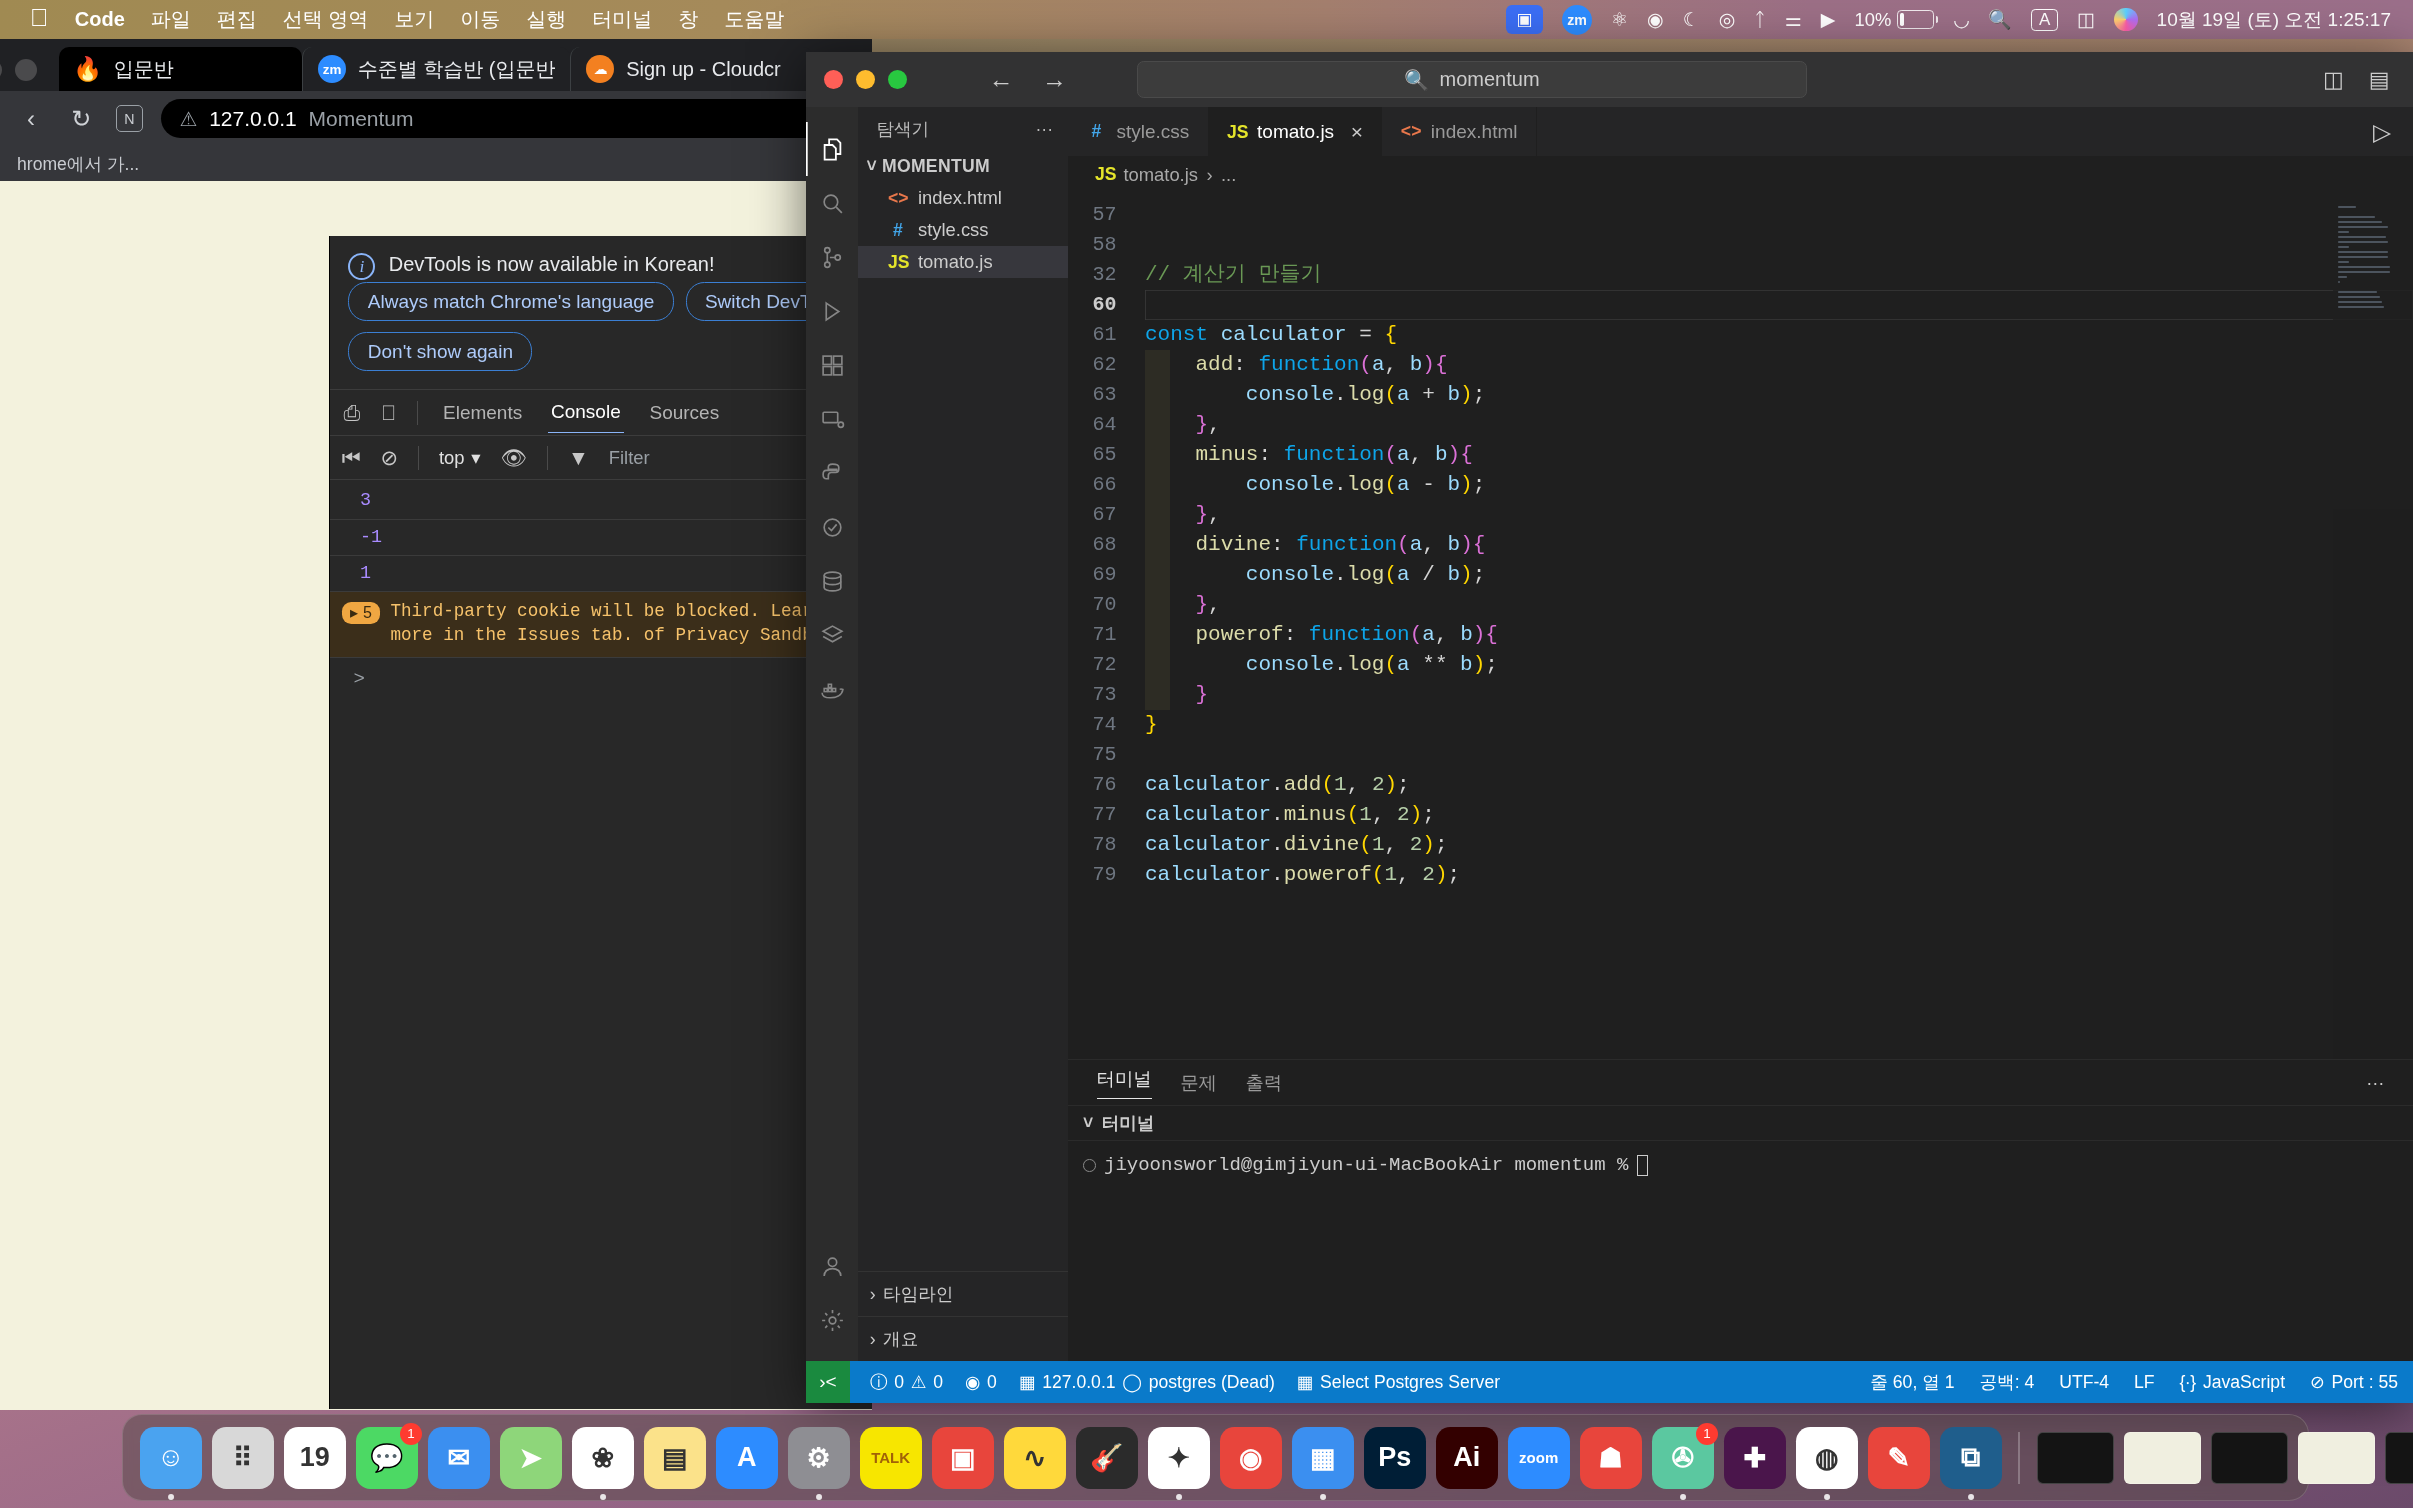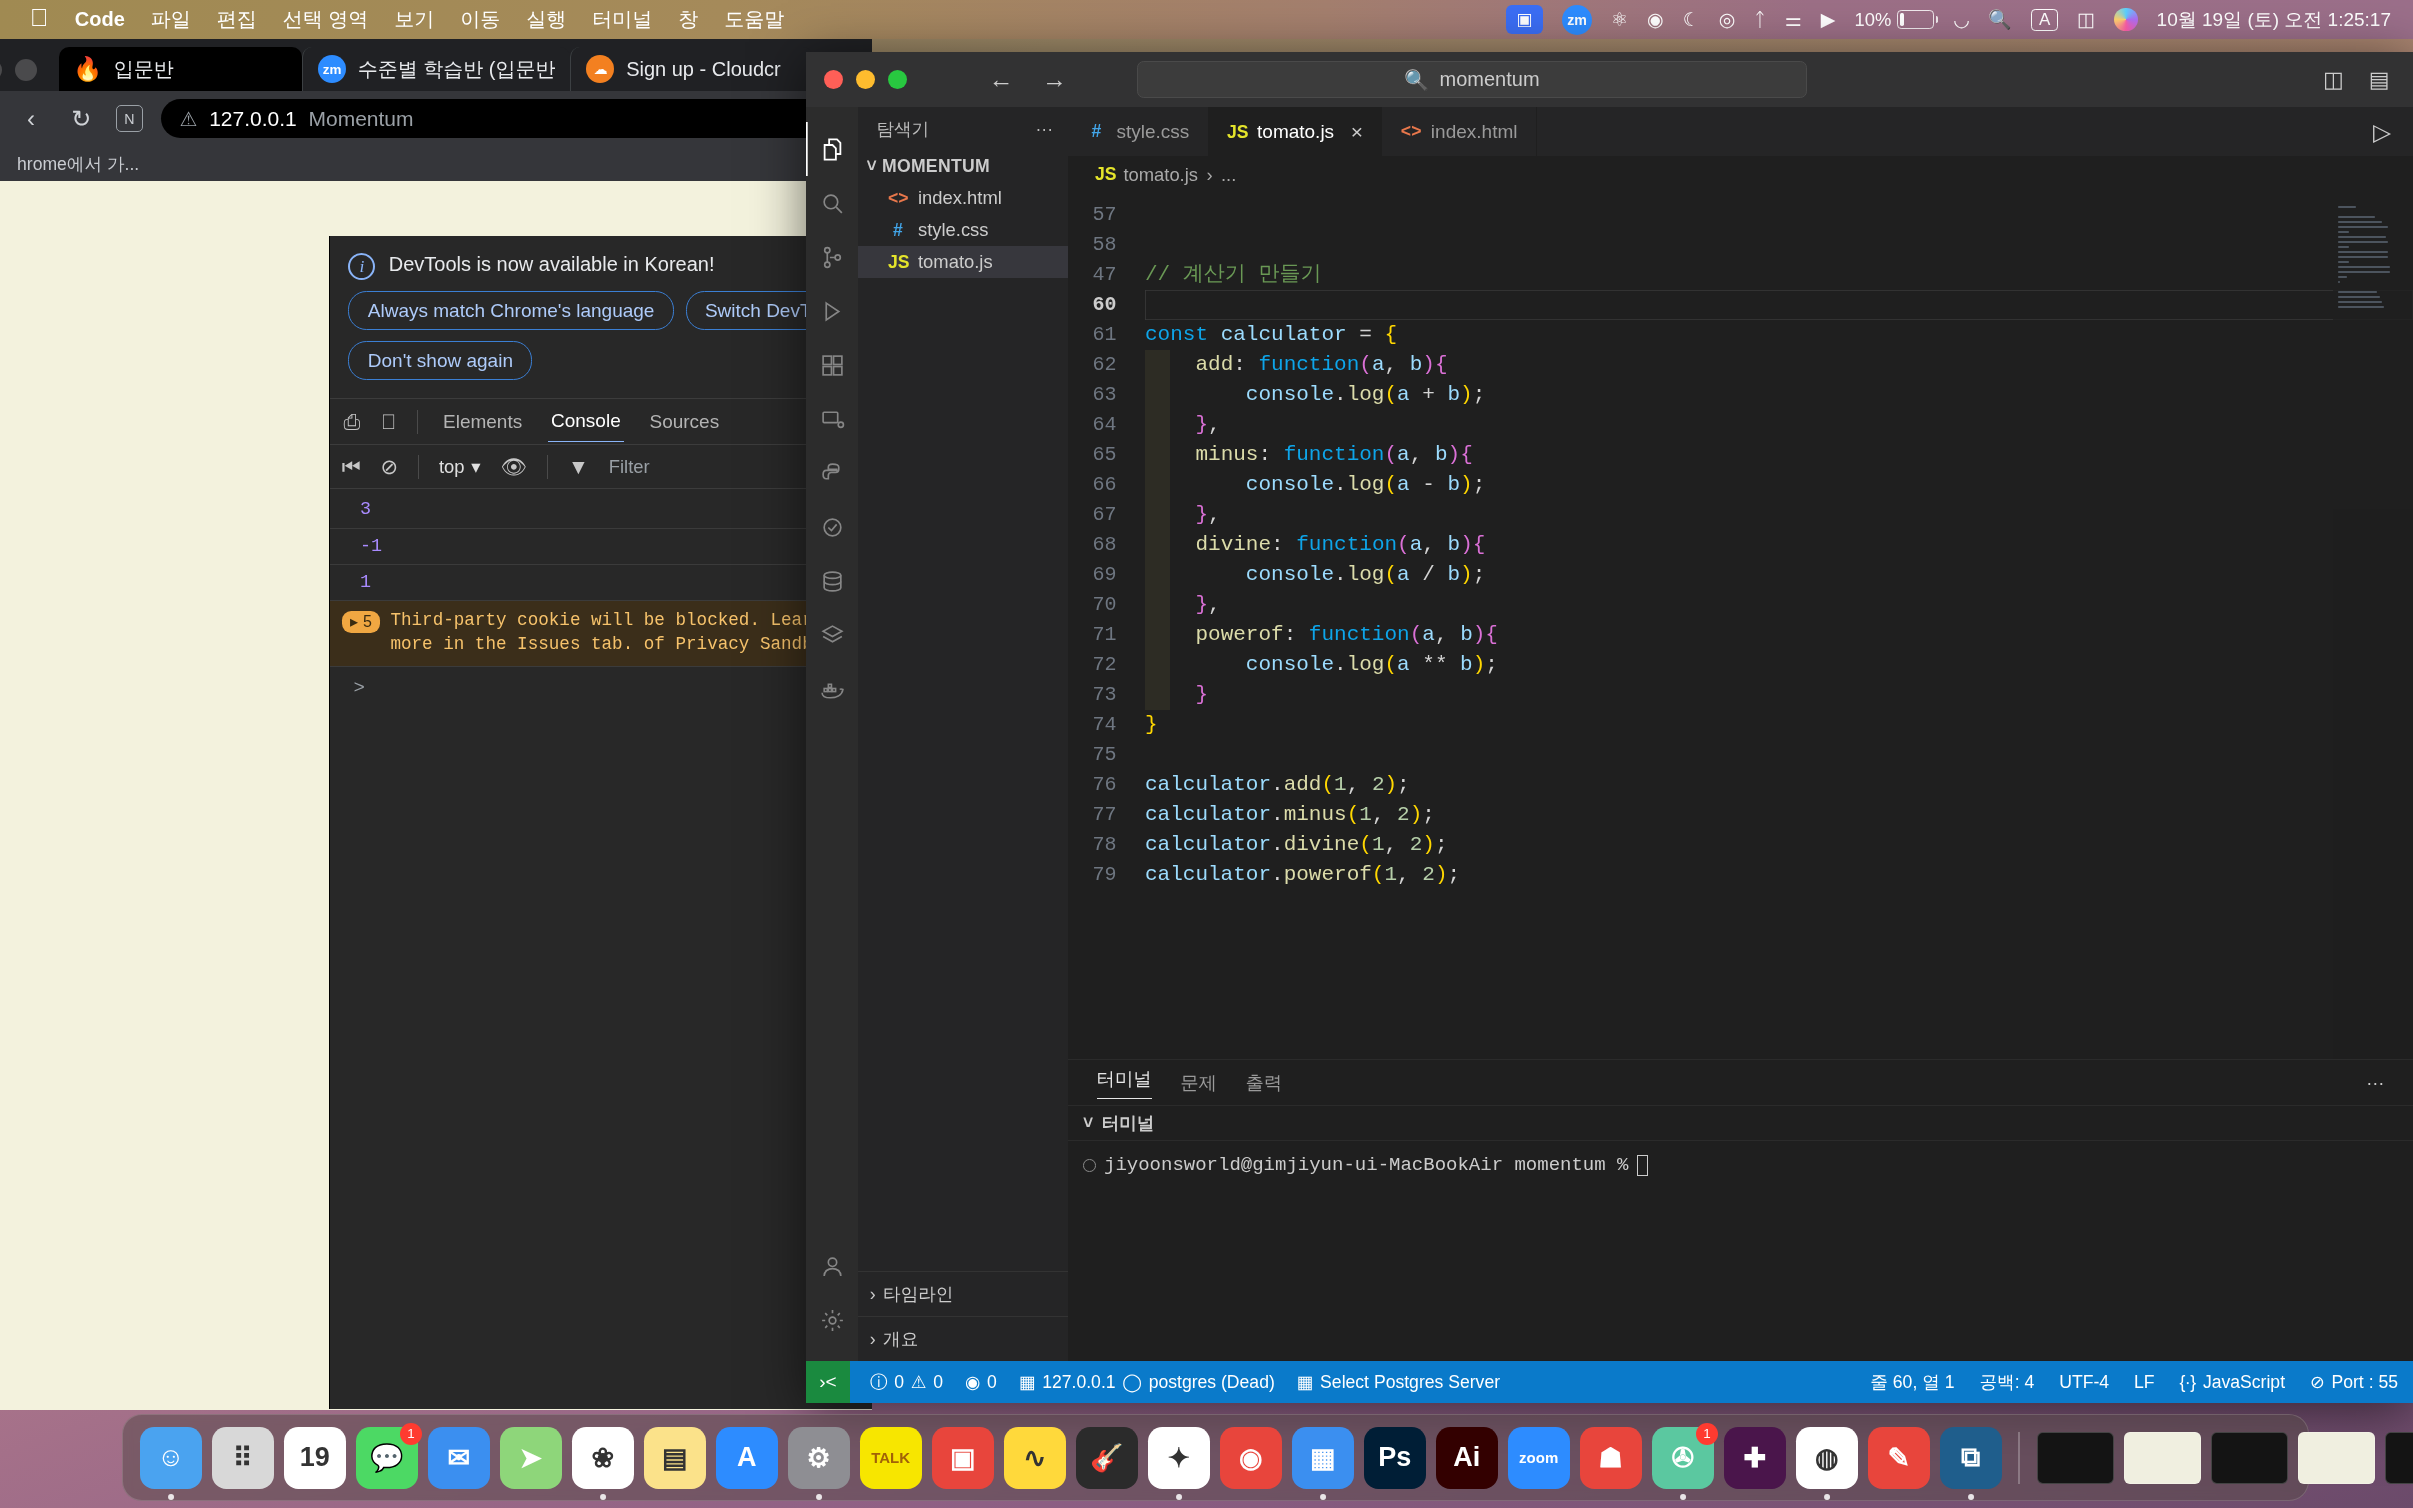--- a/index.html
+++ b/index.html
@@ -57,21 +57,21 @@
   .cr-bookmarks { height:35px; background:#35363a; display:flex; align-items:center; padding:0 17px; color:#c9ccd1; font-size:17.6px; }
   .cr-page { position:absolute; left:0; top:142px; right:0; bottom:0; background:#f3f2dd; }
 
   
   #devtools { position:absolute; left:329px; top:236px; width:543px; height:1173px;
     background:#282828; color:#e8eaed; font-size:17.6px; overflow:hidden; border-left:0.8px solid #000; }
   .dt-notice { padding:17px 17px 18.4px 18.4px; }
   .dt-notice-row { display:flex; align-items:flex-start; gap:13.4px; }
   .dt-info { width:27px; height:27px; border-radius:50%; border:2.1px solid #8ab4f8; color:#8ab4f8; font-size:17.6px; font-style:italic; display:flex; align-items:center; justify-content:center; flex:0 0 auto; font-family:"Liberation Serif",serif; }
   .dt-notice-text { font-size:20px; color:#e8eaed; }
-  .dt-btnrow { margin-top:11px; display:flex; gap:11.7px; }
+  .dt-btnrow { margin-top:2px; display:flex; gap:11.7px; }
   .dt-btn { border:1.3px solid #3b7fd4; color:#aecbfa; background:transparent; border-radius:18.4px;
     padding:7.5px 18.4px; font-size:19px; white-space:nowrap; font-family:"Liberation Sans",sans-serif; }
   .dt-btnrow2 { margin-top:11px; }
   .dt-tabbar { height:47px; border-top:0.8px solid #3c3c3c; border-bottom:0.8px solid #3c3c3c;
     display:flex; align-items:center; gap:22px; padding:0 13.4px; }
   .dt-toolic { color:#c7c7c7; font-size:21px; }
   .dt-tab { font-size:19px; color:#b4b4b4; padding:8.4px 3.4px; white-space:nowrap; }
   .dt-tab.active { color:#fff; border-bottom:1.7px solid #8ab4f8; }
   .dt-sep { width:0.8px; height:23.5px; background:#4a4a4a; }
   .dt-filterbar { height:44px; display:flex; align-items:center; gap:20px; padding:0 11.7px; border-bottom:0.8px solid #3c3c3c; }
@@ -454,21 +454,21 @@
         <span class="vs-fic ic-js">JS</span>
         <span>tomato.js</span>
         <span>›</span>
         <span>...</span>
       </div>
 
       <div class="vs-editor">
         <div class="vs-code" id="code-root">
             <div class="vs-line"><span class="vs-num">57</span><span class="vs-text"></span></div>
             <div class="vs-line"><span class="vs-num">58</span><span class="vs-text"></span></div>
-            <div class="vs-line"><span class="vs-num">47</span><span class="vs-text"><span class="tk-com">// 계산기 만들기</span></span></div>
+            <div class="vs-line"><span class="vs-num">32</span><span class="vs-text"><span class="tk-com">// 계산기 만들기</span></span></div>
             <div class="vs-line cur"><span class="vs-num">60</span><span class="vs-text"></span></div>
             <div class="vs-line"><span class="vs-num">61</span><span class="vs-text"><span class="tk-kw">const</span><span class="tk-plain"> </span><span class="tk-var">calculator</span><span class="tk-op"> = </span><span class="tk-brk">{</span></span></div>
             <div class="vs-line"><span class="vs-num">62</span><span class="vs-text"><span class="vs-indent"></span><span class="tk-plain">    </span><span class="tk-prop">add</span><span class="tk-op">: </span><span class="tk-kw">function</span><span class="tk-brk2">(</span><span class="tk-var">a</span><span class="tk-op">, </span><span class="tk-var">b</span><span class="tk-brk2">)</span><span class="tk-brk2">{</span></span></div>
             <div class="vs-line"><span class="vs-num">63</span><span class="vs-text"><span class="vs-indent"></span><span class="tk-plain">        </span><span class="tk-var">console</span><span class="tk-op">.</span><span class="tk-fn">log</span><span class="tk-brk">(</span><span class="tk-var">a</span><span class="tk-op"> + </span><span class="tk-var">b</span><span class="tk-brk">)</span><span class="tk-op">;</span></span></div>
             <div class="vs-line"><span class="vs-num">64</span><span class="vs-text"><span class="vs-indent"></span><span class="tk-plain">    </span><span class="tk-brk2">}</span><span class="tk-op">,</span></span></div>
             <div class="vs-line"><span class="vs-num">65</span><span class="vs-text"><span class="vs-indent"></span><span class="tk-plain">    </span><span class="tk-prop">minus</span><span class="tk-op">: </span><span class="tk-kw">function</span><span class="tk-brk2">(</span><span class="tk-var">a</span><span class="tk-op">, </span><span class="tk-var">b</span><span class="tk-brk2">)</span><span class="tk-brk2">{</span></span></div>
             <div class="vs-line"><span class="vs-num">66</span><span class="vs-text"><span class="vs-indent"></span><span class="tk-plain">        </span><span class="tk-var">console</span><span class="tk-op">.</span><span class="tk-fn">log</span><span class="tk-brk">(</span><span class="tk-var">a</span><span class="tk-op"> - </span><span class="tk-var">b</span><span class="tk-brk">)</span><span class="tk-op">;</span></span></div>
             <div class="vs-line"><span class="vs-num">67</span><span class="vs-text"><span class="vs-indent"></span><span class="tk-plain">    </span><span class="tk-brk2">}</span><span class="tk-op">,</span></span></div>
             <div class="vs-line"><span class="vs-num">68</span><span class="vs-text"><span class="vs-indent"></span><span class="tk-plain">    </span><span class="tk-prop">divine</span><span class="tk-op">: </span><span class="tk-kw">function</span><span class="tk-brk2">(</span><span class="tk-var">a</span><span class="tk-op">, </span><span class="tk-var">b</span><span class="tk-brk2">)</span><span class="tk-brk2">{</span></span></div>
             <div class="vs-line"><span class="vs-num">69</span><span class="vs-text"><span class="vs-indent"></span><span class="tk-plain">        </span><span class="tk-var">console</span><span class="tk-op">.</span><span class="tk-fn">log</span><span class="tk-brk">(</span><span class="tk-var">a</span><span class="tk-op"> / </span><span class="tk-var">b</span><span class="tk-brk">)</span><span class="tk-op">;</span></span></div>

